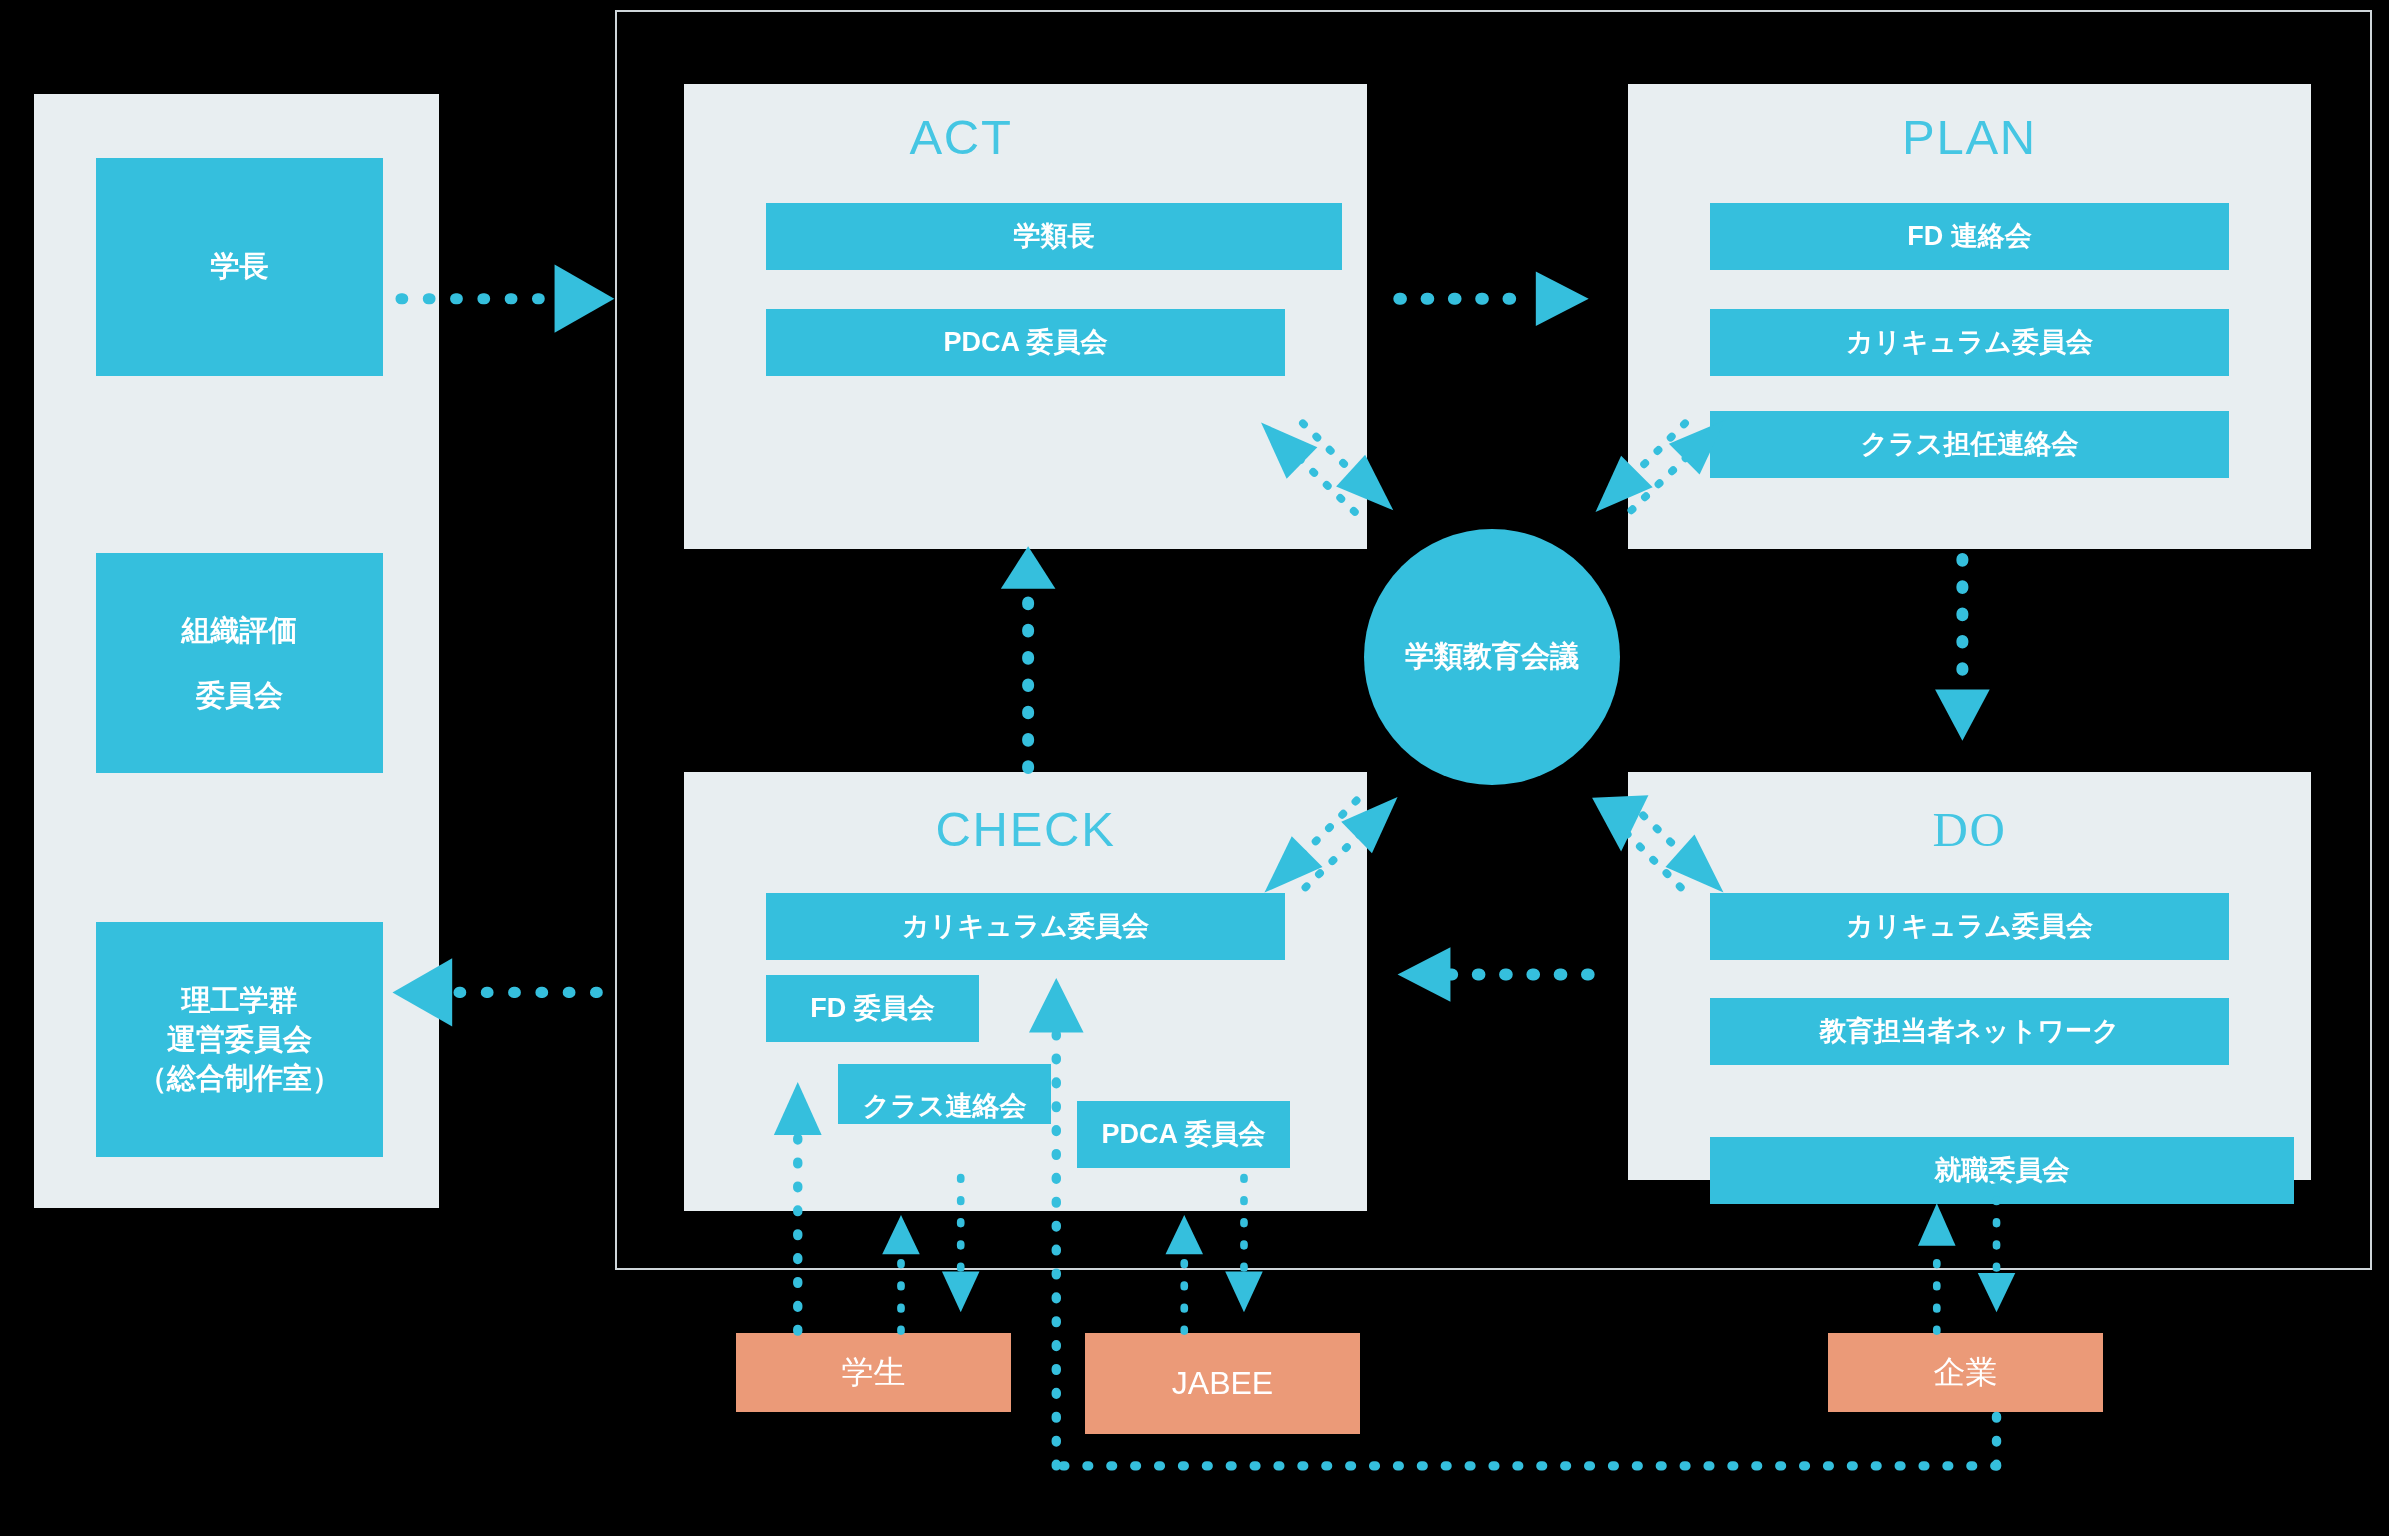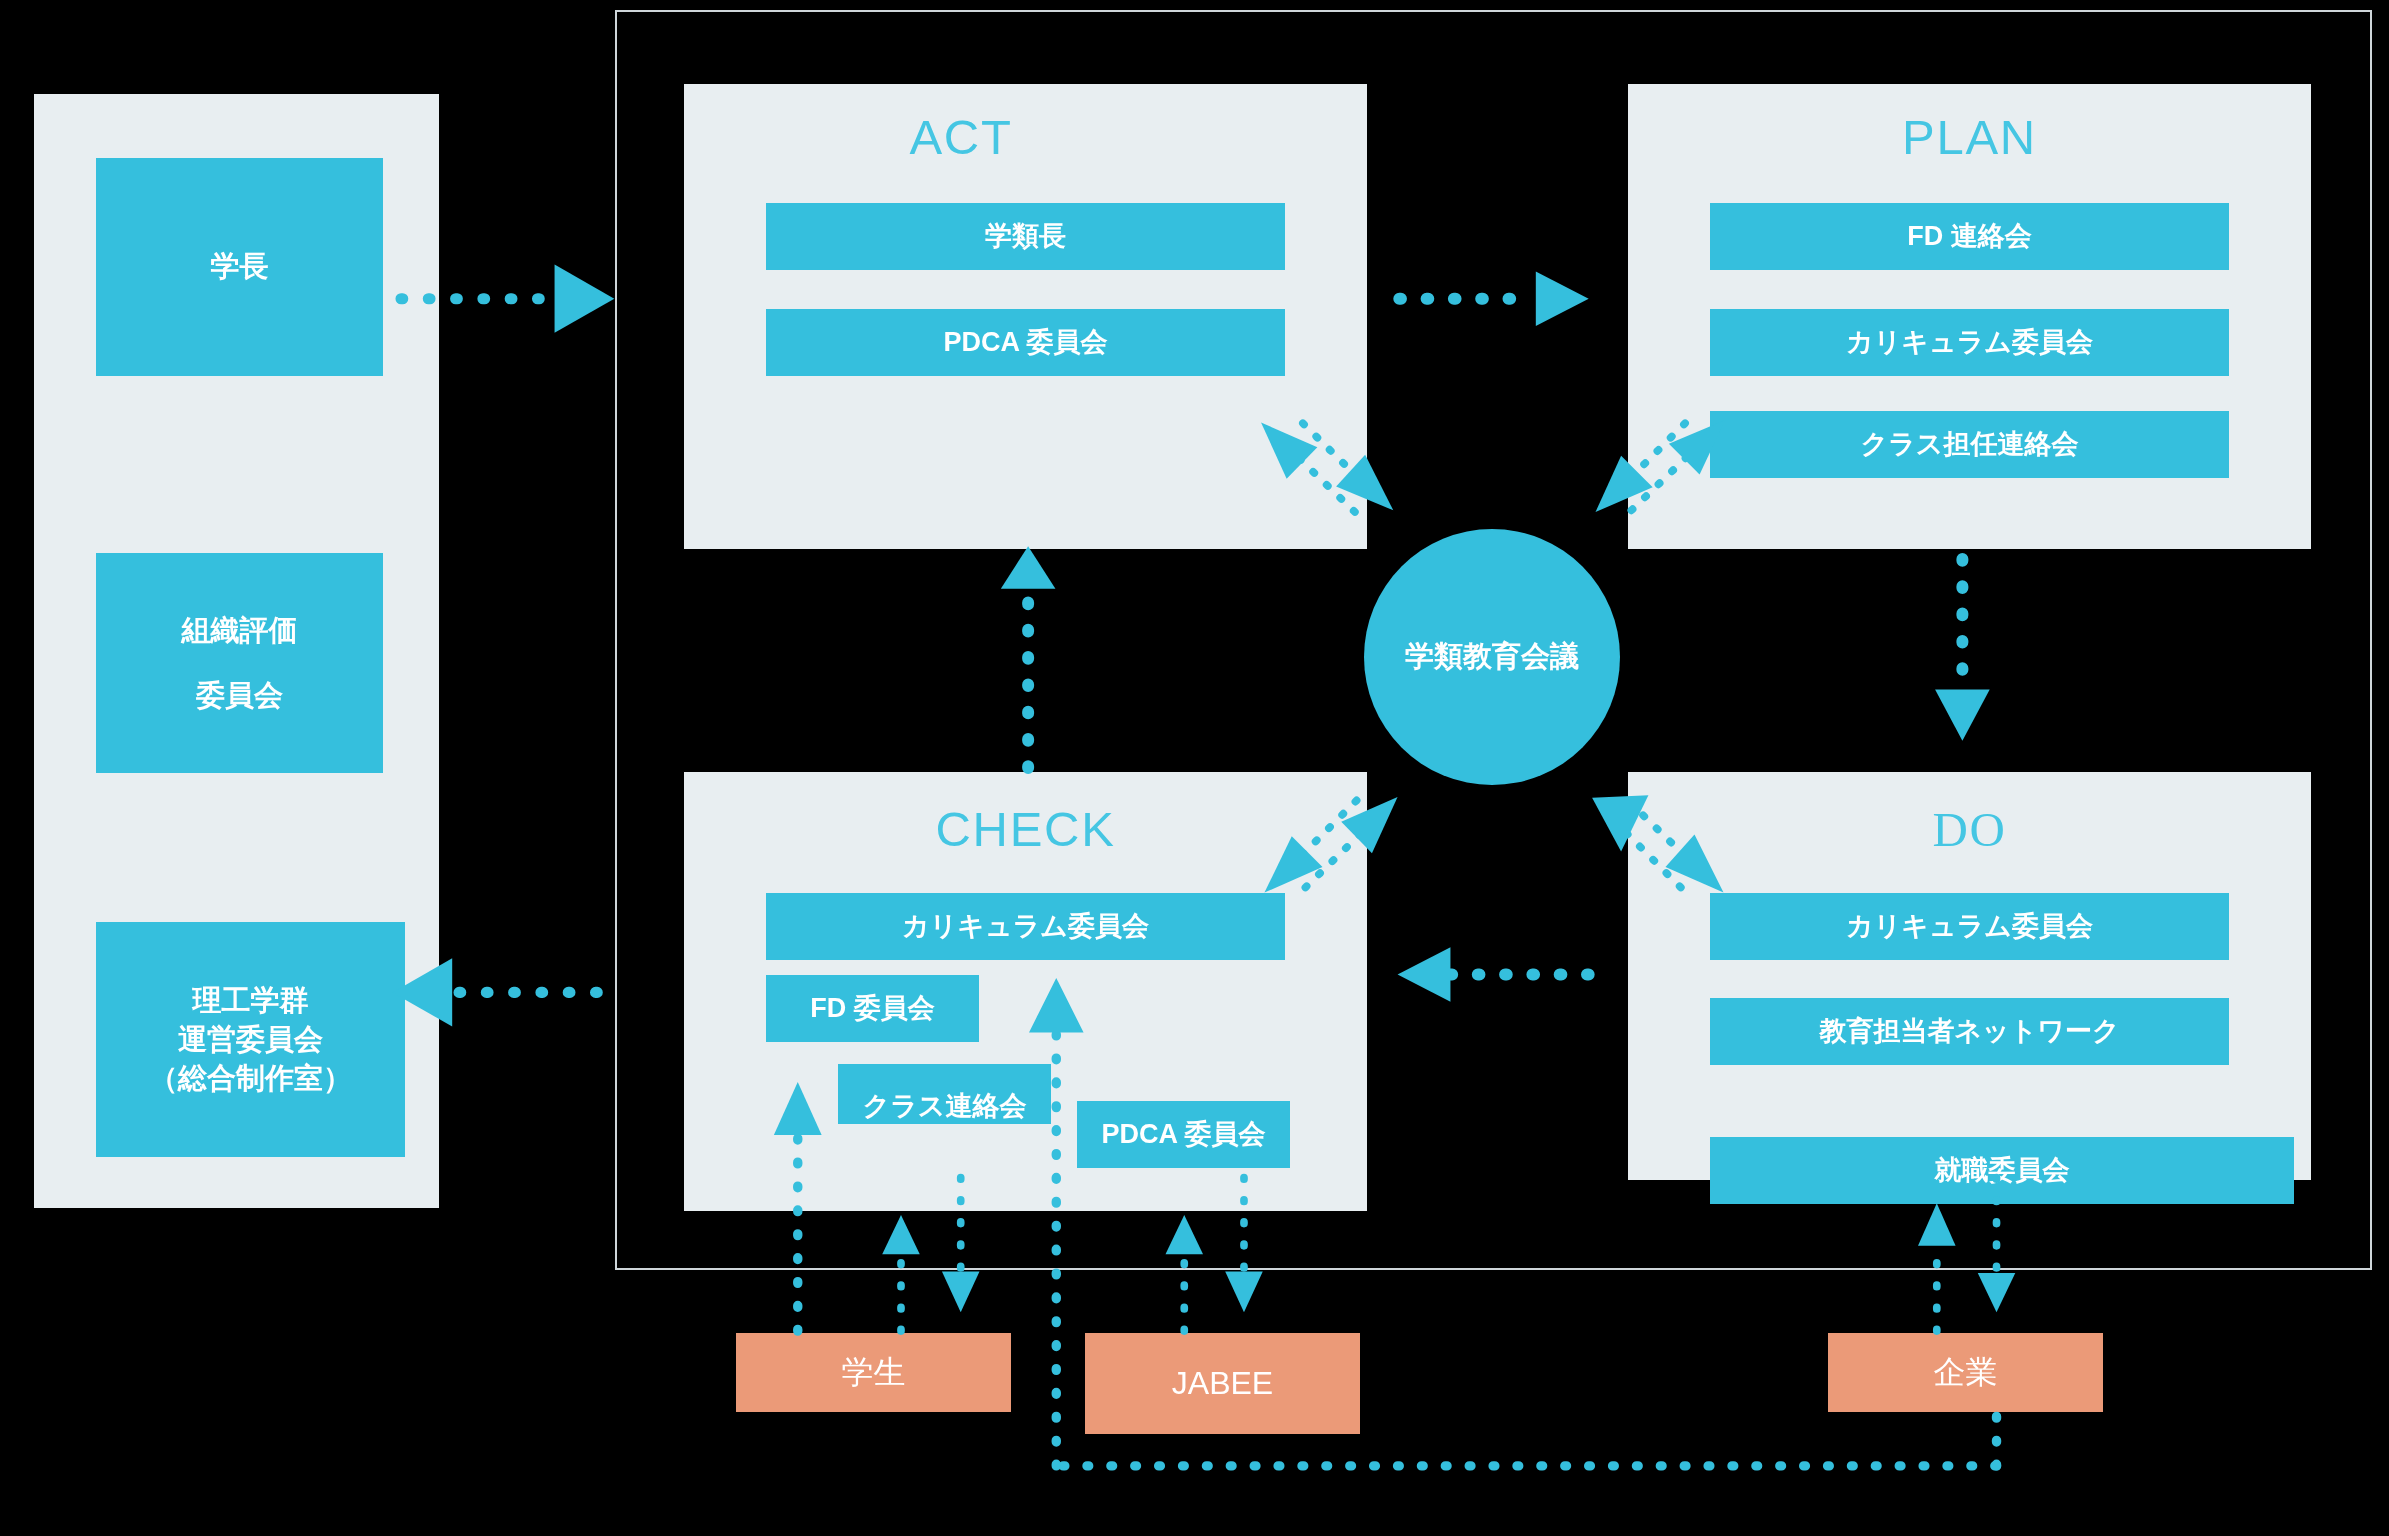--- a/index.html
+++ b/index.html
@@ -96,29 +96,29 @@
 
   <div class="cyan-box" style="left:96px; top:158px; width:287px; height:218px; font-size:29px;">
     <span>学長</span>
   </div>
 
   <div class="cyan-box" style="left:96px; top:553px; width:287px; height:220px; font-size:29px; flex-direction:column;gap:26px;">
     <span>組織評価</span>
     <span>委員会</span>
   </div>
 
-  <div class="cyan-box" style="left:96px; top:922px; width:309px; height:235px; font-size:29px; flex-direction:column;">
+  <div class="cyan-box" style="left:96px; top:922px; width:287px; height:235px; font-size:29px; flex-direction:column;">
     <span>理工学群</span>
     <span>運営委員会</span>
     <span>（総合制作室）</span>
   </div>
 
   <div class="panel" style="left:684px; top:84px; width:683px; height:465px;"></div>
   <div class="panel-title" style="left:684px; top:113px; width:554px;">ACT</div>
-  <div class="cyan-box" style="left:766px; top:203px; width:519px; height:67px;">
+  <div class="cyan-box" style="left:766px; top:203px; width:576px; height:67px;">
     <span>学類長</span>
   </div>
   <div class="cyan-box" style="left:766px; top:309px; width:519px; height:67px;">
     <span>PDCA 委員会</span>
   </div>
 
   <div class="panel" style="left:1628px; top:84px; width:683px; height:465px;"></div>
   <div class="panel-title" style="left:1628px; top:113px; width:683px;">PLAN</div>
   <div class="cyan-box" style="left:1710px; top:203px; width:519px; height:67px;">
     <span>FD 連絡会</span>

